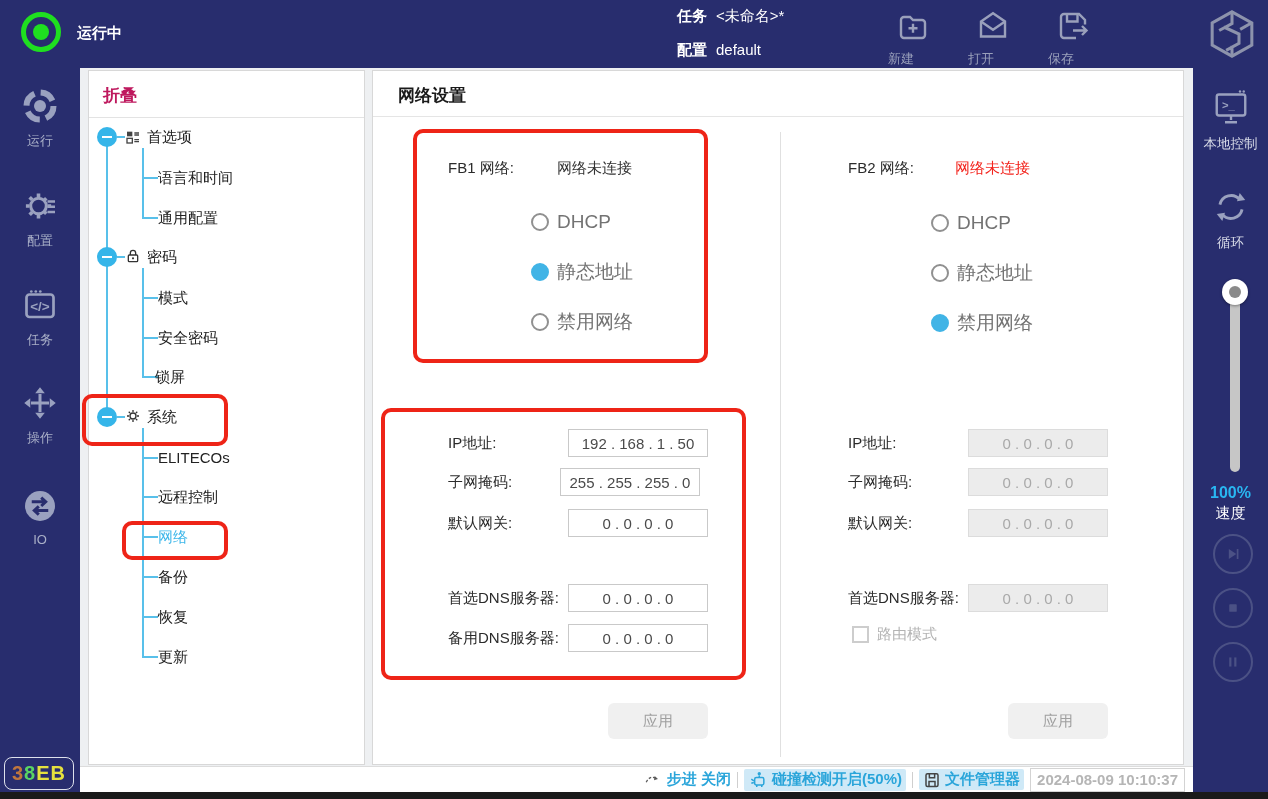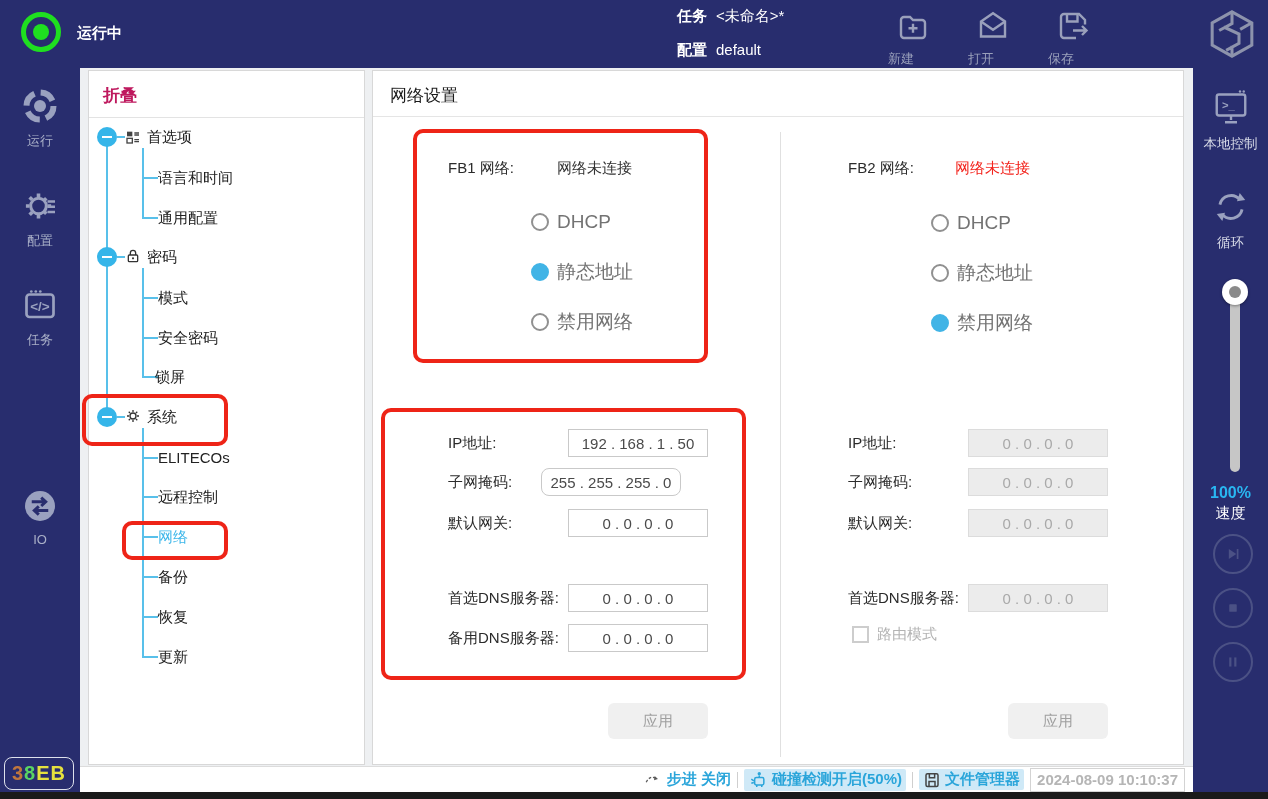--- a/index.html
+++ b/index.html
@@ -114,20 +114,27 @@
       <svg class="abs" style="left:22px;top:0;" width="36" height="36" viewBox="0 0 24 24" fill="none" stroke="#9aa1bf" stroke-width="1.8">
         <rect x="3" y="5" width="18" height="15" rx="2"></rect>
         <circle cx="6.2" cy="3" r="0.9" fill="#9aa1bf" stroke="none"></circle>
         <circle cx="9.2" cy="3" r="0.9" fill="#9aa1bf" stroke="none"></circle>
         <circle cx="12.2" cy="3" r="0.9" fill="#9aa1bf" stroke="none"></circle>
         <text x="12" y="16" text-anchor="middle" font-size="9" font-weight="bold" fill="#9aa1bf" stroke="none">&lt;/&gt;</text>
       </svg>
       <div class="abs rail-label" style="left:0;top:44px;width:80px;">任务</div>
     </div>
 
+    <div class="abs" style="left:0;top:317px;width:80px;height:66px;cursor:pointer;">
+      <svg class="abs" style="left:22px;top:0;" width="36" height="36" viewBox="0 0 24 24" fill="#9aa1bf" stroke="#9aa1bf" stroke-width="2">
+        <path d="M12 6 V18 M6 12 H18"></path>
+        <path d="M12 1.5 L8.8 5.5 H15.2 Z M12 22.5 L8.8 18.5 H15.2 Z M1.5 12 L5.5 8.8 V15.2 Z M22.5 12 L18.5 8.8 V15.2 Z" stroke="none"></path>
+      </svg>
+      <div class="abs rail-label" style="left:0;top:44px;width:80px;">操作</div>
+    </div>
 
     <div class="abs" style="left:0;top:420px;width:72px;height:66px;cursor:pointer;">
       <svg class="abs" style="left:22px;top:0;" width="36" height="36" viewBox="0 0 24 24">
         <circle cx="12" cy="12" r="10" fill="#9aa1bf"></circle>
         <path d="M6.5 9.2 H15 M12.8 6.4 L15.8 9.2 L12.8 12" fill="none" stroke="#282d6e" stroke-width="2"></path>
         <path d="M17.5 15 H9 M11.2 12.2 L8.2 15 L11.2 17.8" fill="none" stroke="#282d6e" stroke-width="2"></path>
       </svg>
       <div class="abs rail-label" style="left:0;top:44px;width:80px;">IO</div>
     </div>
 
@@ -202,40 +209,40 @@
   <div class="abs tree-label" style="left:158px;top:487px;cursor:pointer;">远程控制</div>
   <div class="abs tree-label" style="left:158px;top:527px;cursor:pointer;">
     <span style="color:#3eb7ea">网络</span>
   </div>
   <div class="abs tree-label" style="left:158px;top:567px;cursor:pointer;">备份</div>
   <div class="abs tree-label" style="left:158px;top:607px;cursor:pointer;">恢复</div>
   <div class="abs tree-label" style="left:158px;top:647px;cursor:pointer;">更新</div>
 
 
   <div class="abs white-panel" style="left:372px;top:70px;width:812px;height:695px;"></div>
-  <div class="abs" style="left:390px;top:84px;font-size:17px;font-weight:400;color:#1a1a1a;">网络设置</div>
+  <div class="abs" style="left:398px;top:84px;font-size:17px;font-weight:700;color:#1a1a1a;">网络设置</div>
   <div class="abs" style="left:373px;top:116px;width:810px;height:1px;background:#e5e5e5;"></div>
   <div class="abs" style="left:780px;top:132px;width:1px;height:625px;background:#e0e0e0;"></div>
 
   <div class="abs fld-label" style="left:448px;top:158px;">FB1 网络:</div>
   <div class="abs fld-label" style="left:557px;top:158px;">
     <span style="color:#333333">网络未连接</span>
   </div>
 
   <div class="abs radio" style="left:531px;top:213px;" data-checked="false"></div>
   <div class="abs opt-label" style="left:557px;top:213px;">DHCP</div>
   <div class="abs radio" style="left:531px;top:263px;" data-checked="true"></div>
   <div class="abs opt-label" style="left:557px;top:263px;">静态地址</div>
   <div class="abs radio" style="left:531px;top:313px;" data-checked="false"></div>
   <div class="abs opt-label" style="left:557px;top:313px;">禁用网络</div>
 
   <div class="abs fld-label" style="left:448px;top:433px;">IP地址:</div>
   <div class="field" style="left:568px;top:429px;">192 . 168 .  1  . 50</div>
   <div class="abs fld-label" style="left:448px;top:472px;">子网掩码:</div>
-  <div class="field" style="left:541px;top:468px;border-radius:8px;">255 . 255 . 255 .  0</div>
+  <div class="field" style="left:560px;top:468px;">255 . 255 . 255 .  0</div>
   <div class="abs fld-label" style="left:448px;top:513px;">默认网关:</div>
   <div class="field" style="left:568px;top:509px;">0  .  0  .  0  .  0</div>
   <div class="abs fld-label" style="left:448px;top:588px;">首选DNS服务器:</div>
   <div class="field" style="left:568px;top:584px;">0  .  0  .  0  .  0</div>
   <div class="abs fld-label" style="left:448px;top:628px;">备用DNS服务器:</div>
   <div class="field" style="left:568px;top:624px;">0  .  0  .  0  .  0</div>
 
   <button class="applybtn" style="left:608px;top:703px;font-family:inherit;">应用</button>
 
   <div class="abs fld-label" style="left:848px;top:158px;">FB2 网络:</div>

